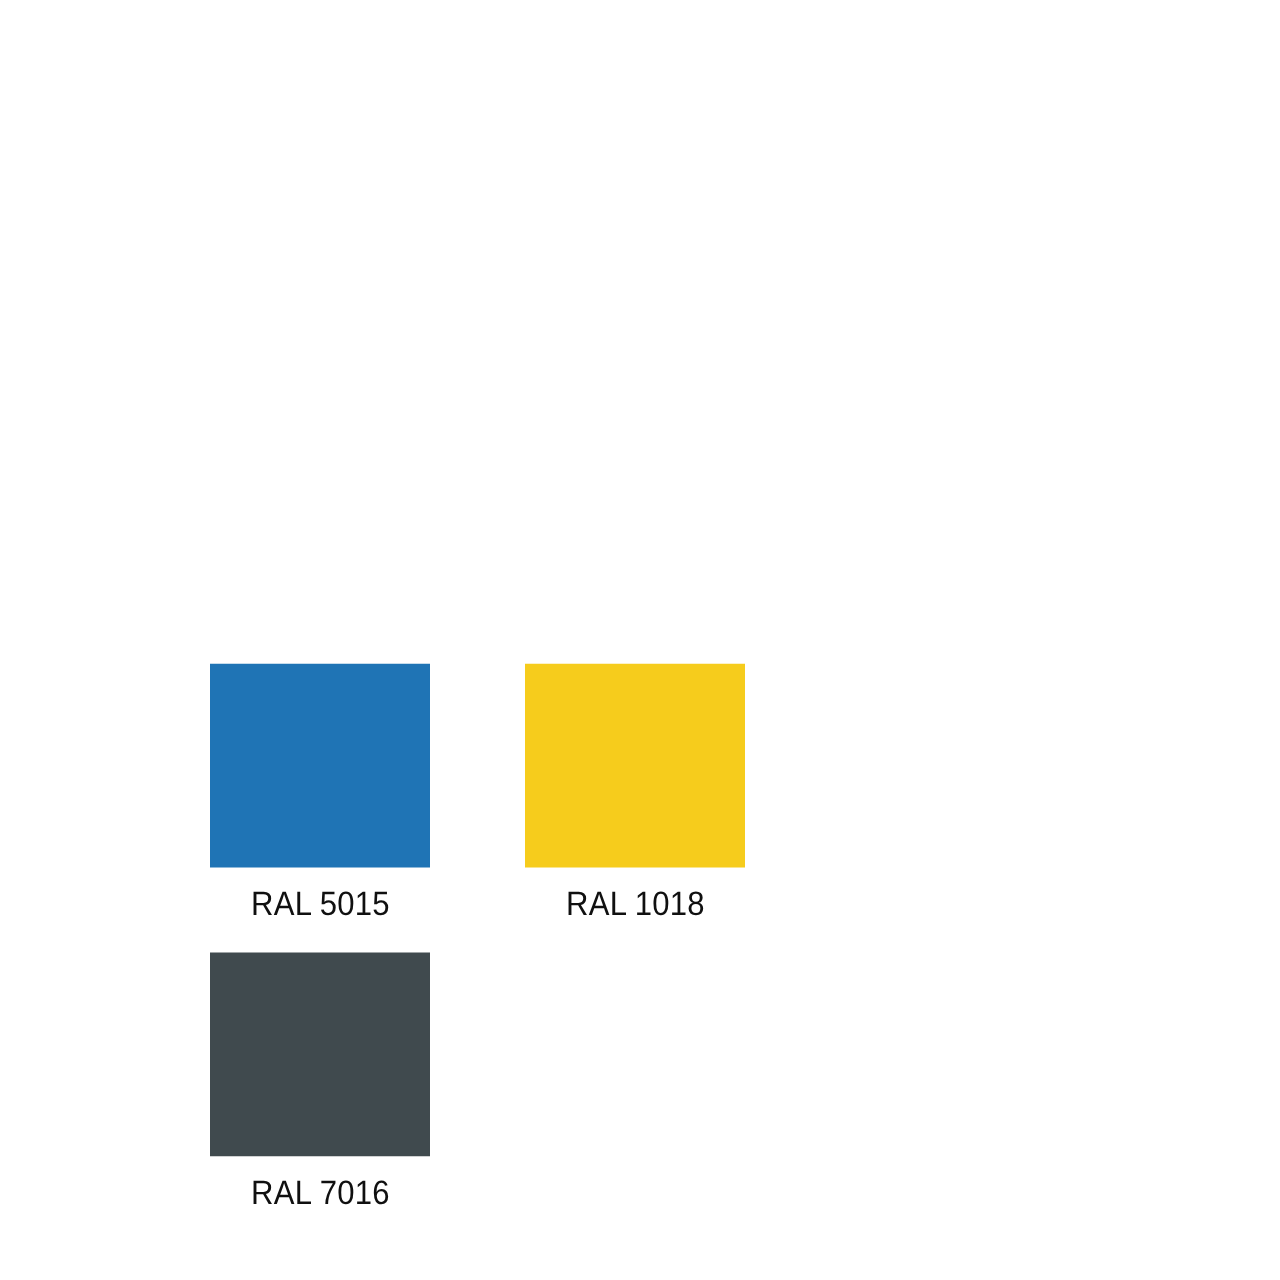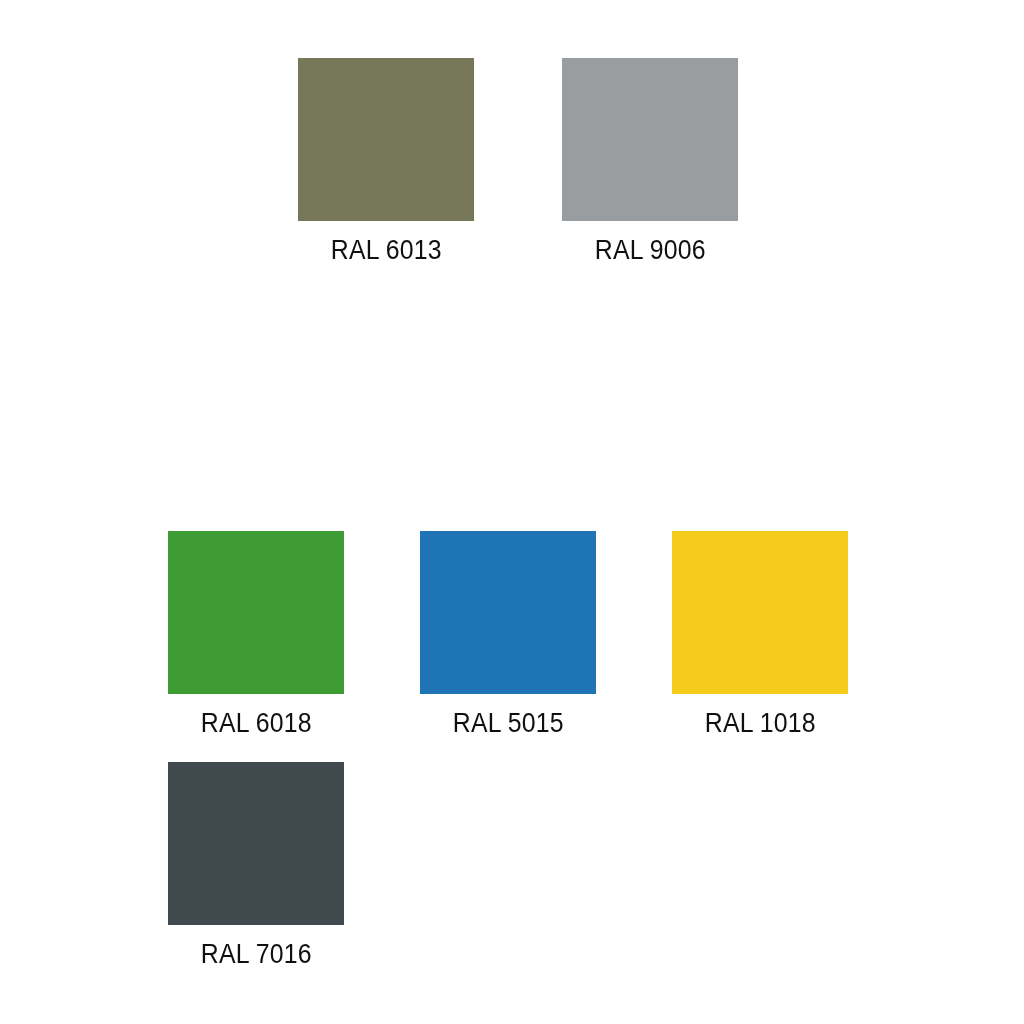--- a/index.html
+++ b/index.html
@@ -71,39 +71,25 @@
     text-align: center;
     transform: scaleX(0.92);
     transform-origin: center top;
   }
 </style>
 </head>
 <body style="background: rgb(255, 255, 255);">
 
 <div id="swatch-board" style="background: rgb(255, 255, 255);">
 
-  <div class="swatch-row row-top">
-    <div class="swatch-cell">
-      <div class="swatch-chip" style="background-color: rgb(119, 119, 89);"></div>
-      <div class="swatch-label" style="color: rgb(16, 16, 16);">RAL 6013</div>
-    </div>
-    <div class="swatch-cell">
-      <div class="swatch-chip" style="background-color: rgb(154, 157, 159);"></div>
-      <div class="swatch-label" style="color: rgb(16, 16, 16);">RAL 9006</div>
-    </div>
-  </div>
 
   <div class="swatch-row row-grid row-2">
   </div>
 
   <div class="swatch-row row-grid row-3">
-    <div class="swatch-cell">
-      <div class="swatch-chip" style="background-color: rgb(63, 156, 53);"></div>
-      <div class="swatch-label" style="color: rgb(16, 16, 16);">RAL 6018</div>
-    </div>
     <div class="swatch-cell">
       <div class="swatch-chip" style="background-color: rgb(31, 116, 181);"></div>
       <div class="swatch-label" style="color: rgb(16, 16, 16);">RAL 5015</div>
     </div>
     <div class="swatch-cell">
       <div class="swatch-chip" style="background-color: rgb(246, 204, 28);"></div>
       <div class="swatch-label" style="color: rgb(16, 16, 16);">RAL 1018</div>
     </div>
   </div>
 

